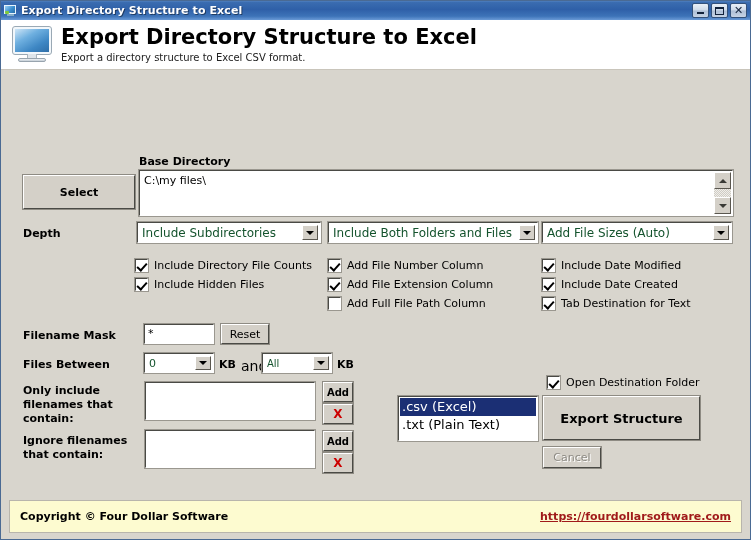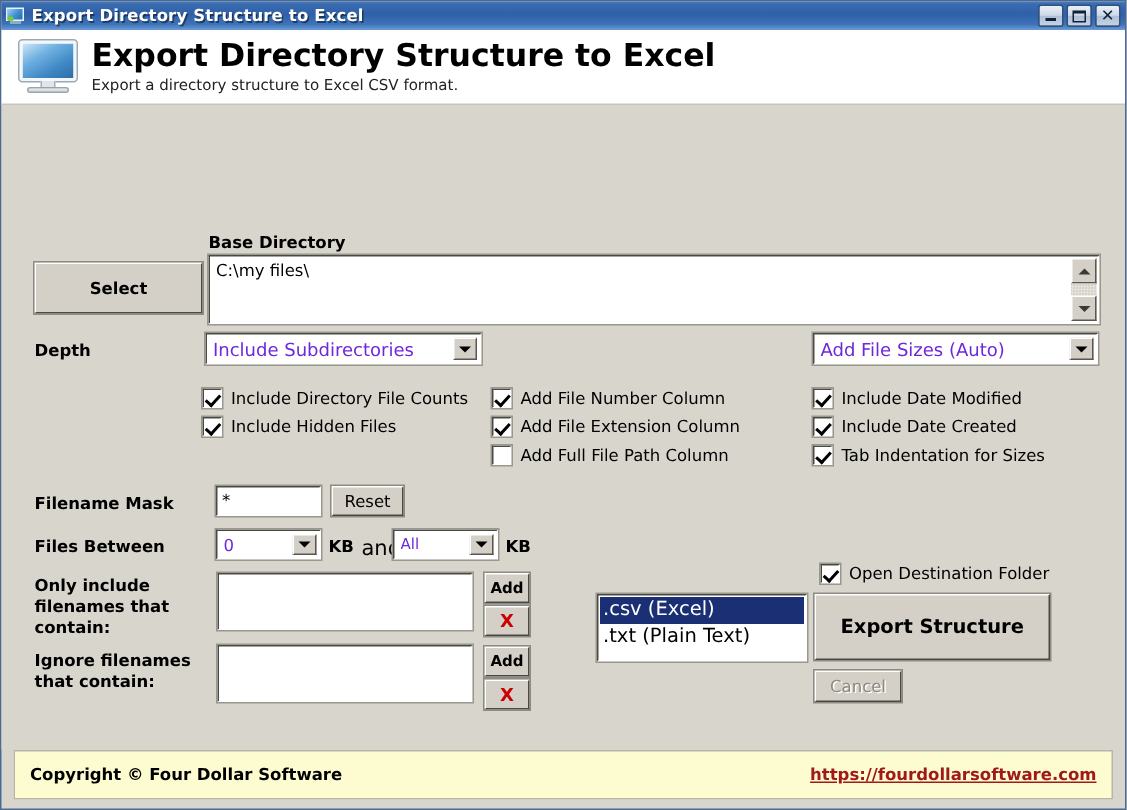--- a/index.html
+++ b/index.html
@@ -141,21 +141,21 @@
   .btn.bold { font-weight: bold; }
   .btn.disabled { color: #8d8a83; text-shadow: 1px 1px 0 #ffffff; }
 
   
   .combo {
     background: #ffffff;
     border: 1px solid;
     border-color: #4a4a45 #ffffff #ffffff #4a4a45;
     outline: 1px solid #9a978f;
     display: flex; align-items: center;
-    font-size: 12px; color: #6d28d9;
+    font-size: 12px; color: #14532d;
     padding-left: 4px;
     font-family: "DejaVu Sans", "Liberation Sans", sans-serif;
   }
   .combo .cval { flex: 1 1 auto; white-space: nowrap; overflow: hidden; }
   .combo .carrow {
     flex: 0 0 16px; height: calc(100% - 4px); margin: 2px;
     background: #d4d0c8;
     border: 1px solid; border-color: #ffffff #5a574f #5a574f #ffffff;
     display: flex; align-items: center; justify-content: center;
   }
@@ -300,20 +300,26 @@
       </div>
     </div>
 
     <div class="abs lbl" style="left:22px; top:157px;">Depth</div>
     <div class="abs combo" style="left:136px; top:152px; width:184px; height:21px;">
       <span class="cval">Include Subdirectories</span>
       <span class="carrow">
           <span class="tri"></span>
         </span>
     </div>
+    <div class="abs combo" style="left:327px; top:152px; width:210px; height:21px;">
+      <span class="cval">Include Both Folders and Files</span>
+      <span class="carrow">
+          <span class="tri"></span>
+        </span>
+    </div>
     <div class="abs combo" style="left:541px; top:152px; width:190px; height:21px;">
       <span class="cval">Add File Sizes (Auto)</span>
       <span class="carrow">
           <span class="tri"></span>
         </span>
     </div>
 
     <div class="abs cbrow" style="left:134px; top:189px;">
       <span class="cbox checked"></span>
       <span class="cbtext">Include Directory File Counts</span>
@@ -339,21 +345,21 @@
     <div class="abs cbrow" style="left:541px; top:189px;">
       <span class="cbox checked"></span>
       <span class="cbtext">Include Date Modified</span>
     </div>
     <div class="abs cbrow" style="left:541px; top:208px;">
       <span class="cbox checked"></span>
       <span class="cbtext">Include Date Created</span>
     </div>
     <div class="abs cbrow" style="left:541px; top:227px;">
       <span class="cbox checked"></span>
-      <span class="cbtext">Tab Indentation for Sizes</span>
+      <span class="cbtext">Tab Destination for Text</span>
     </div>
 
     <div class="abs lbl" style="left:22px; top:259px;">Filename Mask</div>
     <div class="abs field" style="left:143px; top:254px; width:70px; height:20px;">
       <span>*</span>
     </div>
     <div class="abs btn" style="left:220px; top:254px; width:48px; height:20px;">Reset</div>
 
     <div class="abs lbl" style="left:22px; top:288px;">Files Between</div>
     <div class="abs combo" style="left:143px; top:283px; width:70px; height:20px; font-size:11px;">

